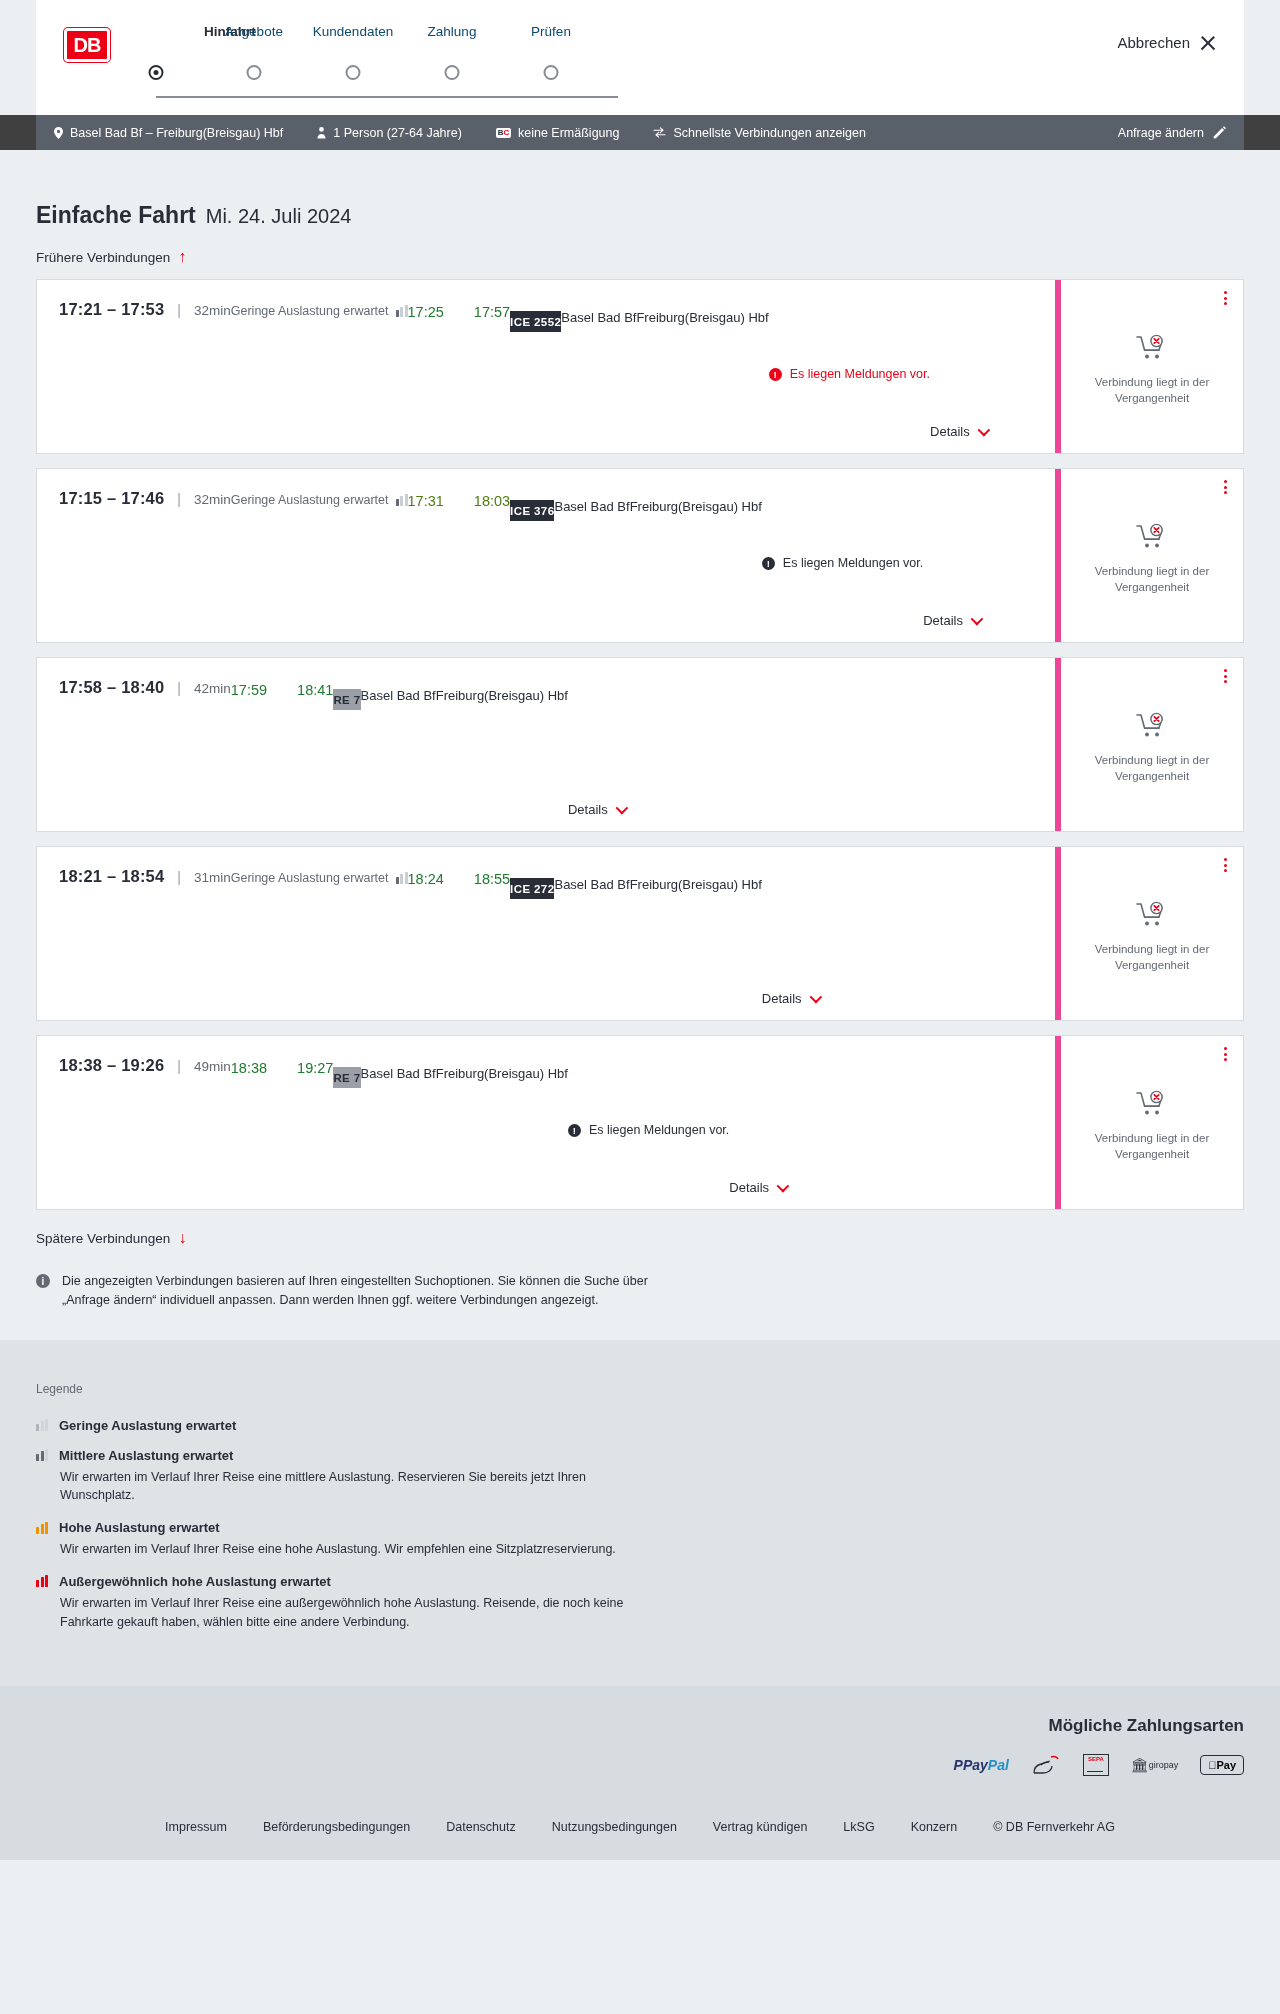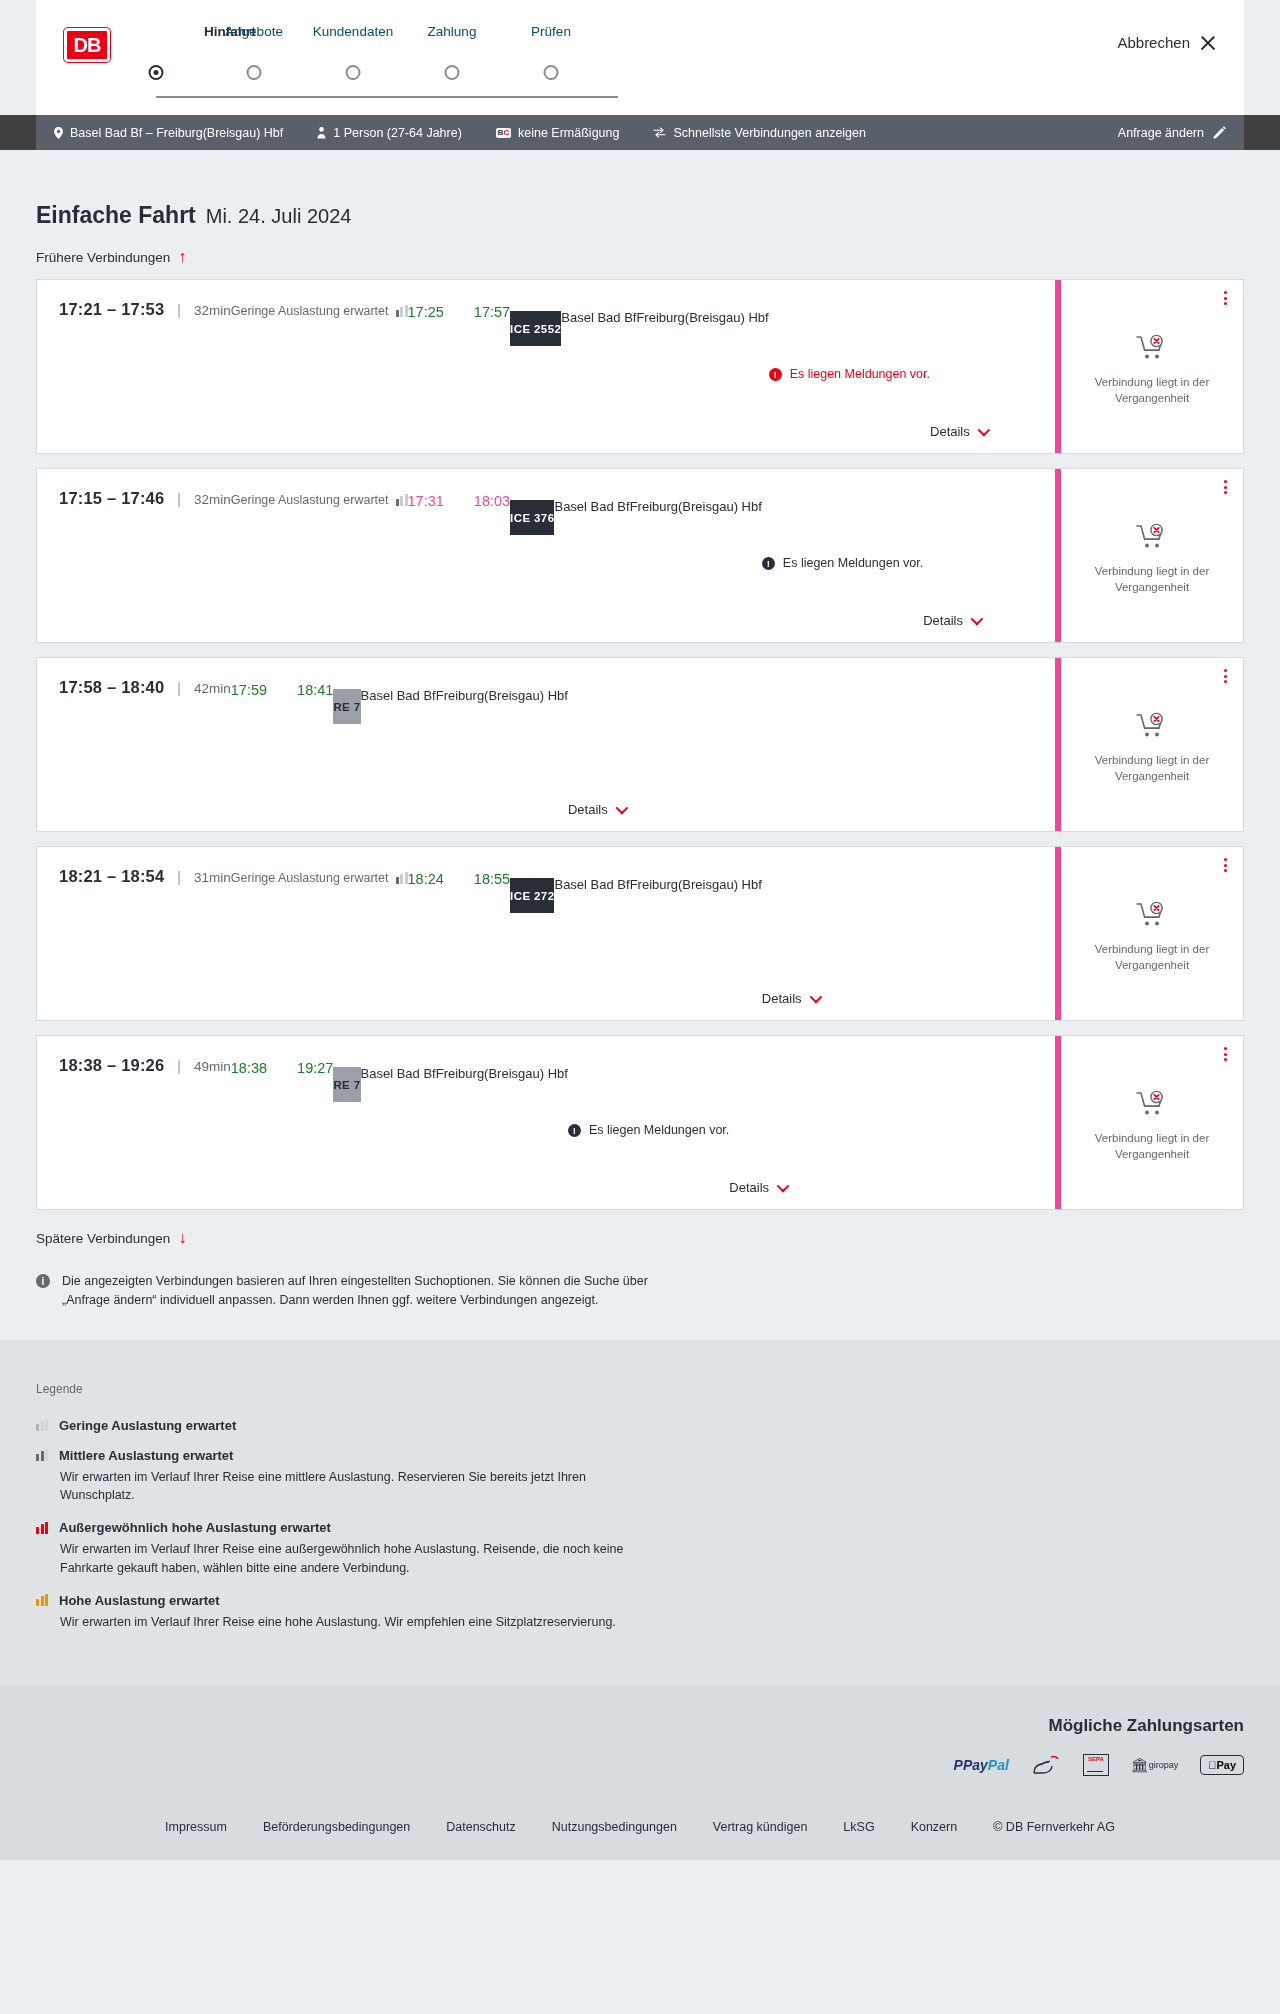--- a/index.html
+++ b/index.html
@@ -174,24 +174,24 @@
     margin-left: auto;
     display: flex; align-items: center; gap: 7px;
     font-size: 12.5px; color: #646973;
   }
   .row-actual {
     margin-top: 4px;
     display: flex; gap: 30px;
     font-size: 14.5px;
     color: #1f7a2e;
   }
-  .row-actual.delay { color: #ec4899; }
+  .row-actual.delay { color: #4d7c0f; }
   .train-bar {
     margin-top: 11px;
-    height: 35px;
+    height: 21px;
     background: #282d37;
     color: #fff;
     font-size: 11.5px;
     font-weight: bold;
     display: flex; align-items: center; justify-content: center;
     letter-spacing: 0.4px;
   }
   .train-bar.regional { background: #9ba0a8; color: #282d37; }
   .row-stations {
     margin-top: 10px;
@@ -705,38 +705,38 @@
             <i style="background:#646973"></i>
             <i style="background:#d2d6db"></i>
           </span>
       <span>Mittlere Auslastung erwartet</span>
     </div>
     <div class="legend-desc">Wir erwarten im Verlauf Ihrer Reise eine mittlere Auslastung. Reservieren Sie bereits jetzt Ihren Wunschplatz.</div>
   </div>
       <div class="legend-item">
     <div class="legend-head">
       <span class="occ-bars">
+            <i style="background:#f39200"></i>
+            <i style="background:#f39200"></i>
+            <i style="background:#f39200"></i>
+          </span>
+      <span>Hohe Auslastung erwartet</span>
+    </div>
+    <div class="legend-desc">Wir erwarten im Verlauf Ihrer Reise eine hohe Auslastung. Wir empfehlen eine Sitzplatzreservierung.</div>
+  </div>
+      <div class="legend-item">
+    <div class="legend-head">
+      <span class="occ-bars">
             <i style="background:#ec0016"></i>
             <i style="background:#ec0016"></i>
             <i style="background:#ec0016"></i>
           </span>
       <span>Außergewöhnlich hohe Auslastung erwartet</span>
     </div>
     <div class="legend-desc">Wir erwarten im Verlauf Ihrer Reise eine außergewöhnlich hohe Auslastung. Reisende, die noch keine Fahrkarte gekauft haben, wählen bitte eine andere Verbindung.</div>
-  </div>
-      <div class="legend-item">
-    <div class="legend-head">
-      <span class="occ-bars">
-            <i style="background:#f39200"></i>
-            <i style="background:#f39200"></i>
-            <i style="background:#f39200"></i>
-          </span>
-      <span>Hohe Auslastung erwartet</span>
-    </div>
-    <div class="legend-desc">Wir erwarten im Verlauf Ihrer Reise eine hohe Auslastung. Wir empfehlen eine Sitzplatzreservierung.</div>
   </div>
     </div>
 </div>
 
 <div class="pay-section">
   <div class="pay-title">Mögliche Zahlungsarten</div>
   <div class="pay-icons">
     <div class="pay-ic">
       <span class="paypal-txt"><span class="p1">P</span><span class="p1">Pay</span><span class="p2">Pal</span></span>
     </div>

